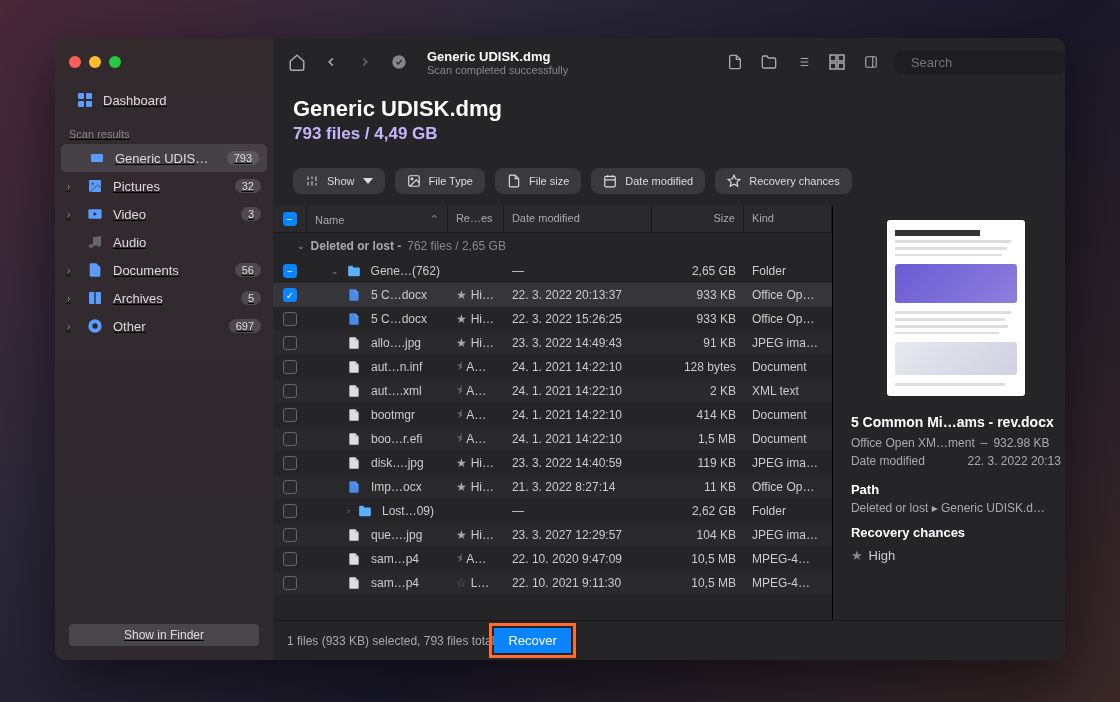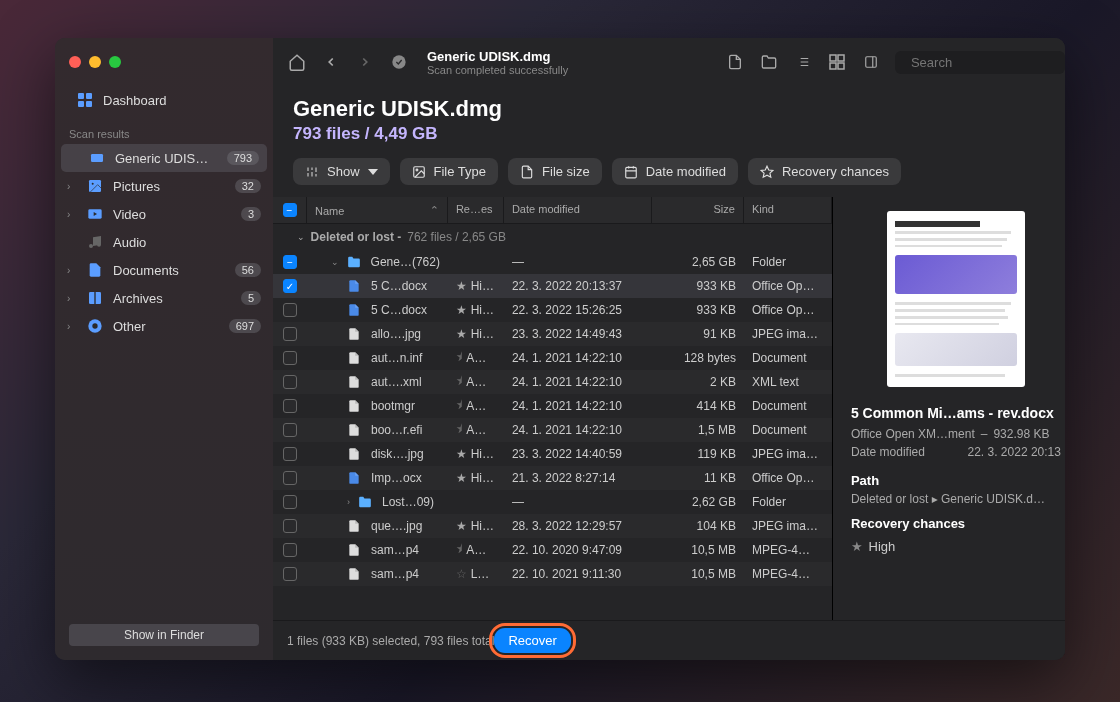--- a/index.html
+++ b/index.html
@@ -1,18 +1,18 @@
 <!DOCTYPE html>
 <html><head>
 <meta charset="utf-8">
 <style>
 * { margin: 0; padding: 0; box-sizing: border-box; font-family: -apple-system, BlinkMacSystemFont, "Segoe UI", sans-serif; }
 body { width: 1120px; height: 702px; background: linear-gradient(135deg, #4a2838 0%, #2a2838 30%, #1a1828 60%, #3a2828 100%); overflow: hidden; }
 .window { position: absolute; top: 38px; left: 55px; width: 1010px; height: 622px; background: #2a2a2c; border-radius: 10px; box-shadow: 0 20px 60px rgba(0,0,0,0.5); display: flex; overflow: hidden; }
-.sidebar { width: 218px; background: linear-gradient(180deg, #332a2e 0%, #2e2a2e 100%); display: flex; flex-direction: column; }
+.sidebar { width: 218px; background: linear-gradient(180deg, #332a2e 0%, #2e2a2e 100%); display: flex; flex-direction: column; text-decoration: underline; }
 .titlebar-left { height: 48px; display: flex; align-items: center; padding-left: 14px; gap: 8px; }
 .traffic { width: 12px; height: 12px; border-radius: 50%; }
 .traffic.red { background: #ff5f57; }
 .traffic.yellow { background: #febc2e; }
 .traffic.green { background: #28c840; }
 .nav-item { display: flex; align-items: center; padding: 6px 12px; color: #ddd; font-size: 13px; gap: 10px; cursor: pointer; }
 .nav-item.active { background: rgba(120,120,128,0.3); border-radius: 5px; margin: 0 6px; padding: 6px 8px; }
 .nav-item .chevron { width: 10px; color: #888; font-size: 10px; }
 .nav-item .icon { width: 16px; height: 16px; display: flex; align-items: center; justify-content: center; }
 .nav-item .label { flex: 1; white-space: nowrap; overflow: hidden; text-overflow: ellipsis; }
@@ -25,21 +25,21 @@
 .topbar .title-area { display: flex; flex-direction: column; margin-left: 4px; }
 .topbar .title { color: #fff; font-size: 13px; font-weight: 600; }
 .topbar .subtitle { color: #888; font-size: 11px; }
 .spacer { flex: 1; }
 .search { background: #1e1e20; border-radius: 6px; padding: 4px 10px; color: #888; font-size: 13px; width: 170px; display: flex; align-items: center; gap: 6px; }
 .search input { background: none; border: none; color: #ddd; outline: none; flex: 1; font-size: 13px; }
 .header { padding: 10px 20px 14px; }
 .header h1 { color: #fff; font-size: 22px; font-weight: 700; }
 .header .meta { color: #c4b5fd; font-size: 17px; font-weight: 600; margin-top: 2px; }
 .filters { display: flex; gap: 10px; padding: 0 20px 12px; }
-.filter-btn { background: #3a3a3c; color: #ddd; font-size: 13px; padding: 6px 12px; border-radius: 8px; display: flex; align-items: center; gap: 8px; cursor: pointer; }
+.filter-btn { background: #3a3a3c; color: #ddd; font-size: 11px; padding: 6px 12px; border-radius: 8px; display: flex; align-items: center; gap: 8px; cursor: pointer; margin-top: 10px; }
 .content { flex: 1; display: flex; overflow: hidden; }
 .table-area { flex: 1; display: flex; flex-direction: column; overflow: hidden; border-right: 1px solid #000; }
 .table-header { display: flex; background: #2a2a2c; border-bottom: 1px solid #1a1a1c; font-size: 11px; color: #aaa; }
 .table-header .col { padding: 6px 8px; border-right: 1px solid #1a1a1c; }
 .col-check { width: 34px; display:flex; align-items:center; justify-content:center;}
 .col-name { flex: 1; display:flex; align-items:flex-end; gap:4px;}
 .col-rec { width: 56px; }
 .col-date { width: 148px; }
 .col-size { width: 92px; text-align: right; }
 .col-kind { width: 88px; }
@@ -61,21 +61,21 @@
 .thumb .line { height: 3px; background: #ddd; }
 .thumb .img { height: 40px; background: linear-gradient(135deg, #6b5bd4, #8e7edc); border-radius: 3px; margin:4px 0;}
 .details .fname { color: #fff; font-size: 14px; font-weight: 600; margin-bottom: 6px; word-break: break-word;}
 .details .meta-row { display: flex; color: #aaa; font-size: 12px; margin-bottom: 4px; gap: 6px;}
 .details .meta-row .k { flex:1;}
 .details .section-title { color: #fff; font-size: 13px; font-weight: 600; margin-top: 10px; margin-bottom: 4px; }
 .details .path-val { color: #aaa; font-size: 12px; }
 .details .chance { display:flex; align-items:center; gap:6px; color:#ccc; font-size:13px; margin-top:4px;}
 .footer { height: 40px; display: flex; align-items: center; justify-content: flex-start; padding: 0 14px; border-top: 1px solid #1a1a1c; background: #252527; }
 .footer .status { color: #aaa; font-size: 12px; }
-.recover-btn { background: #0a84ff; color: #fff; font-size: 13px; padding: 5px 14px; border-radius: 11px; cursor: pointer; outline: 3px solid #ff6b35; outline-offset: 2px; }
+.recover-btn { background: #0a84ff; color: #fff; font-size: 13px; padding: 5px 14px; border-radius: 0; cursor: pointer; outline: 3px solid #ff6b35; outline-offset: 2px; }
 svg { display: block; }
 </style>
 </head>
 <body>
 
 <div class="window">
   <div class="sidebar">
     <div class="titlebar-left">
       <div class="traffic red"></div>
       <div class="traffic yellow"></div>
@@ -559,21 +559,21 @@
                       <path d="M14 2H6a2 2 0 00-2 2v16a2 2 0 002 2h12a2 2 0 002-2V8z"></path>
                       <path d="M14 2v6h6" fill="#bbb"></path>
                     </svg>
                   </span>
                   <span>que….jpg</span>
                 </div>
                 <div class="col col-rec" style="display:flex;align-items:center;gap:4px;">
                   <span class="star filled">★</span>
                   <span>Hi…</span>
                 </div>
-                <div class="col col-date">28. 3. 2022 12:29:57</div>
+                <div class="col col-date">23. 3. 2027 12:29:57</div>
                 <div class="col col-size">104 KB</div>
                 <div class="col col-kind">JPEG ima…</div>
               </div>
               <div class="row">
                 <div class="col col-check">
                   <div class="checkbox"></div>
                 </div>
                 <div class="col col-name" style="padding-left:40px;display:flex;align-items:center;">
                   <span class="file-icon">
                     <svg width="14" height="14" viewBox="0 0 24 24" fill="#ddd">

